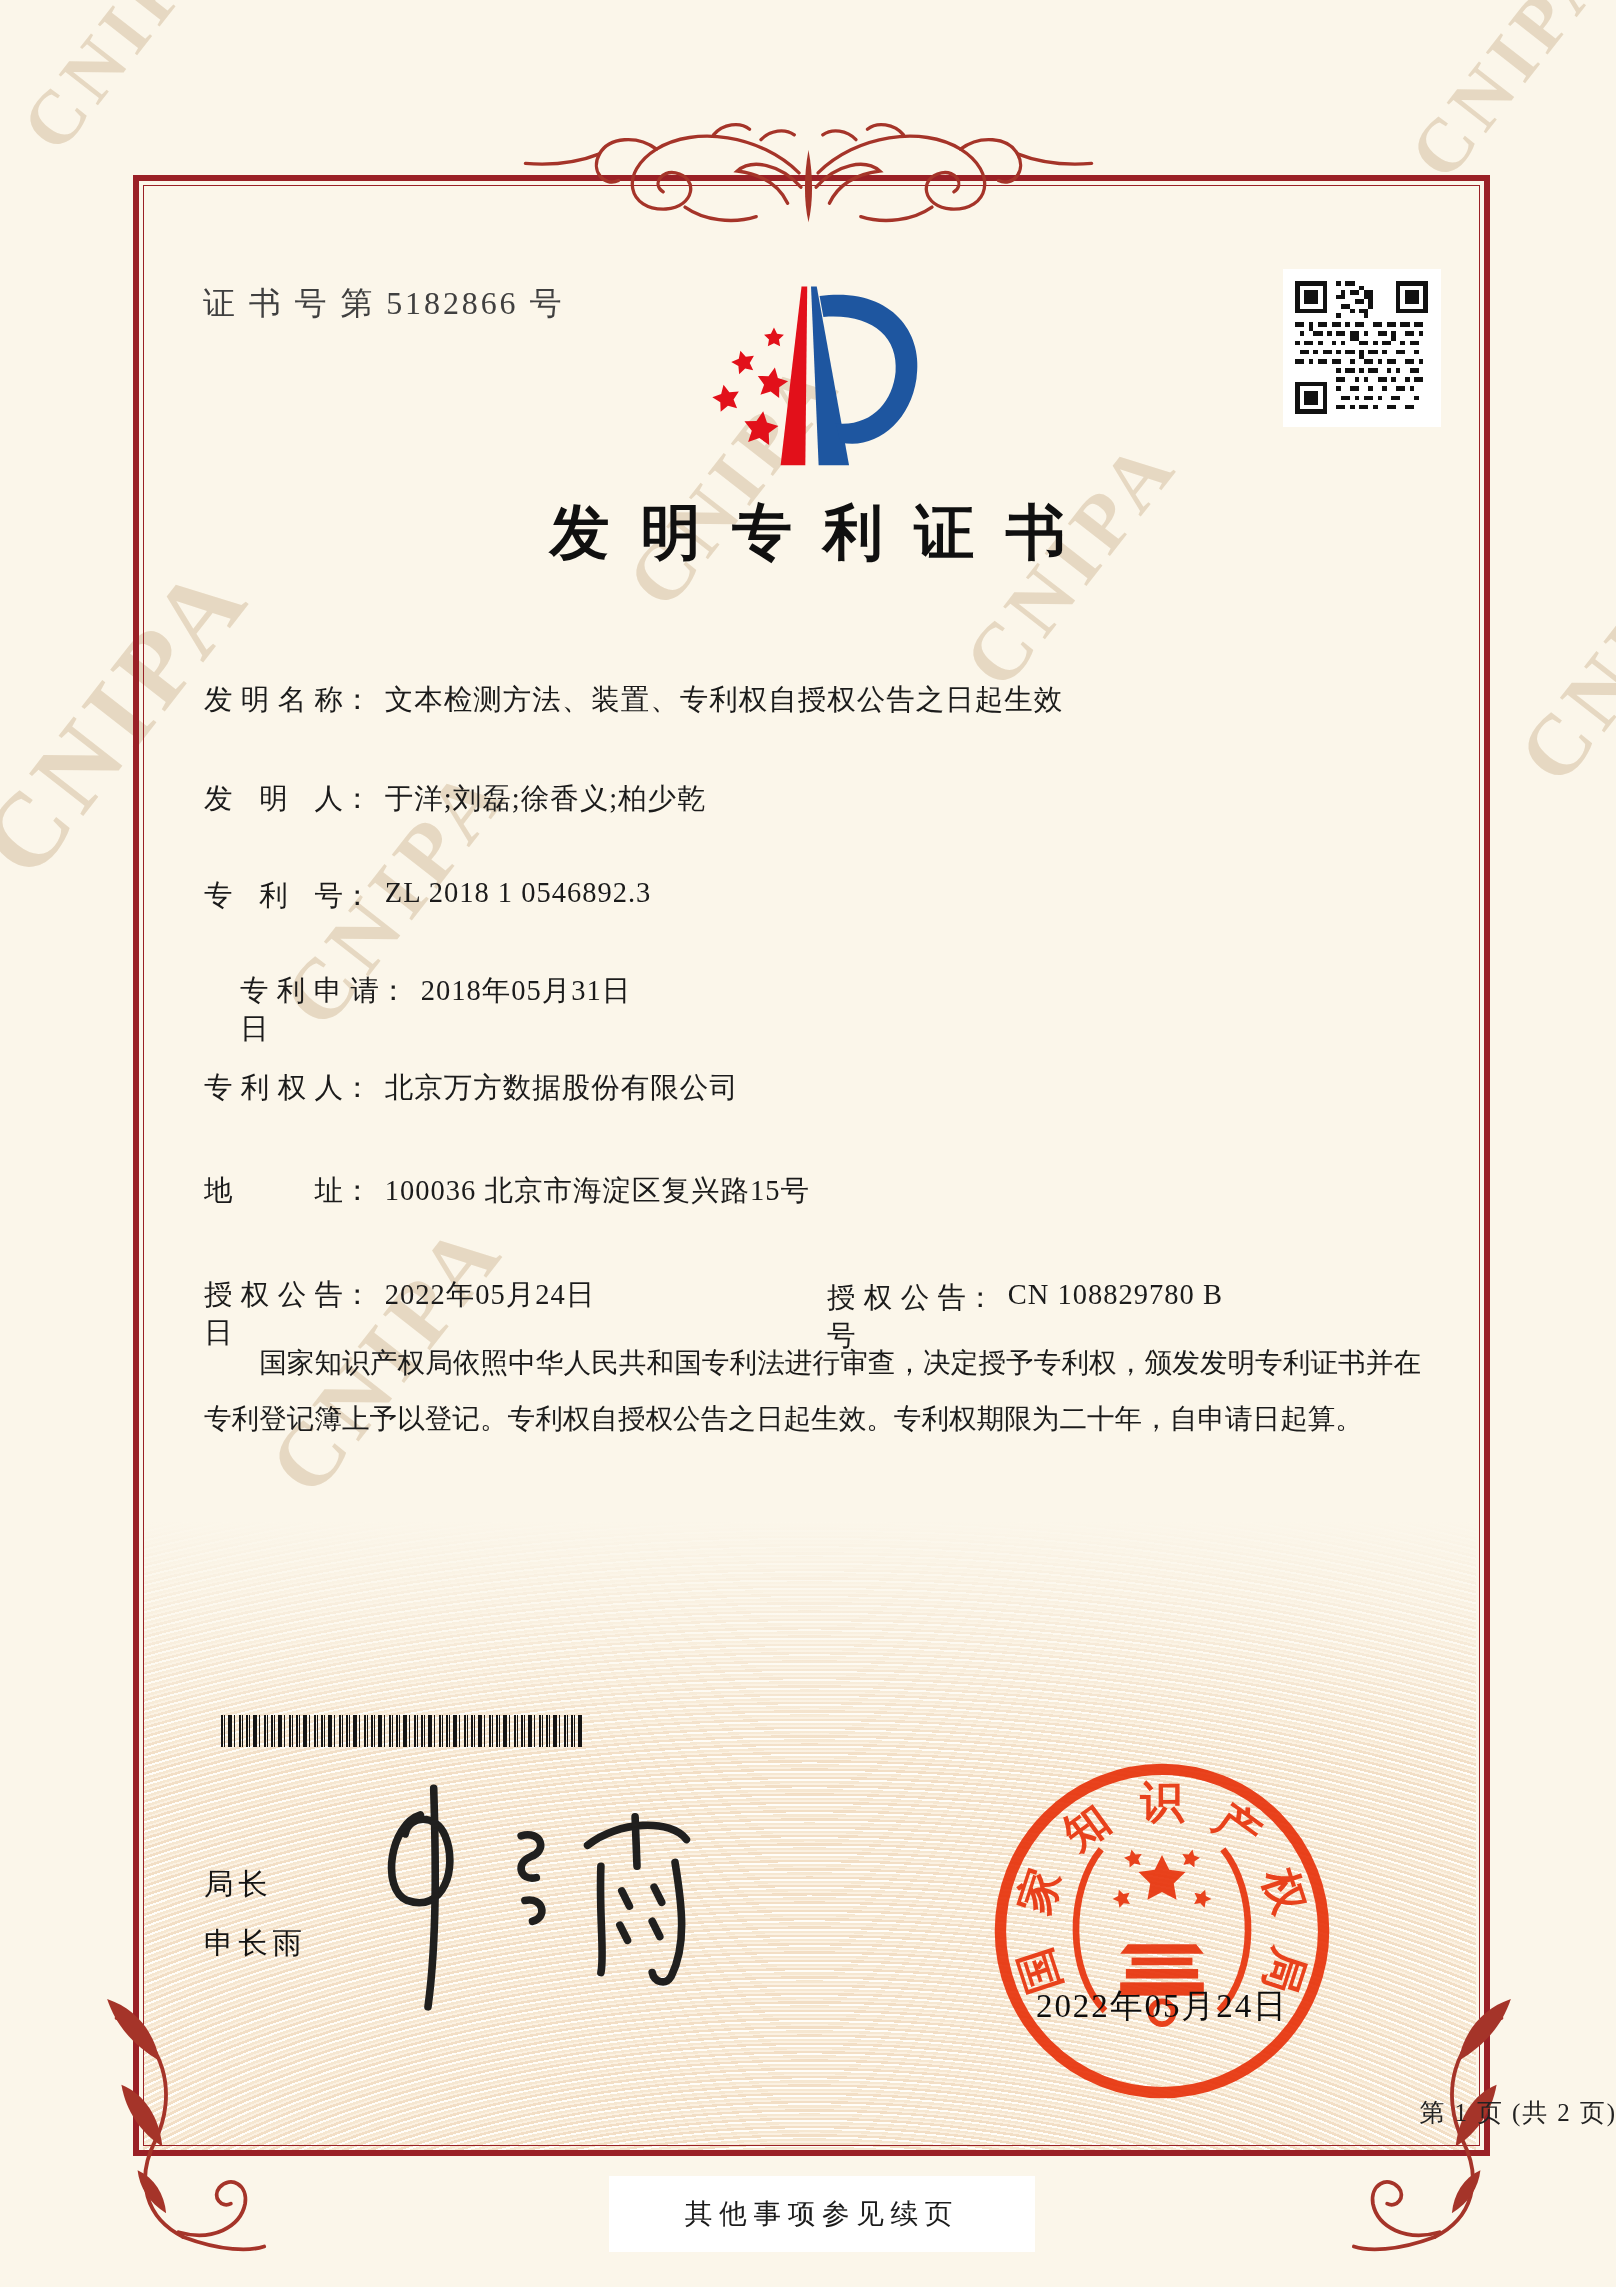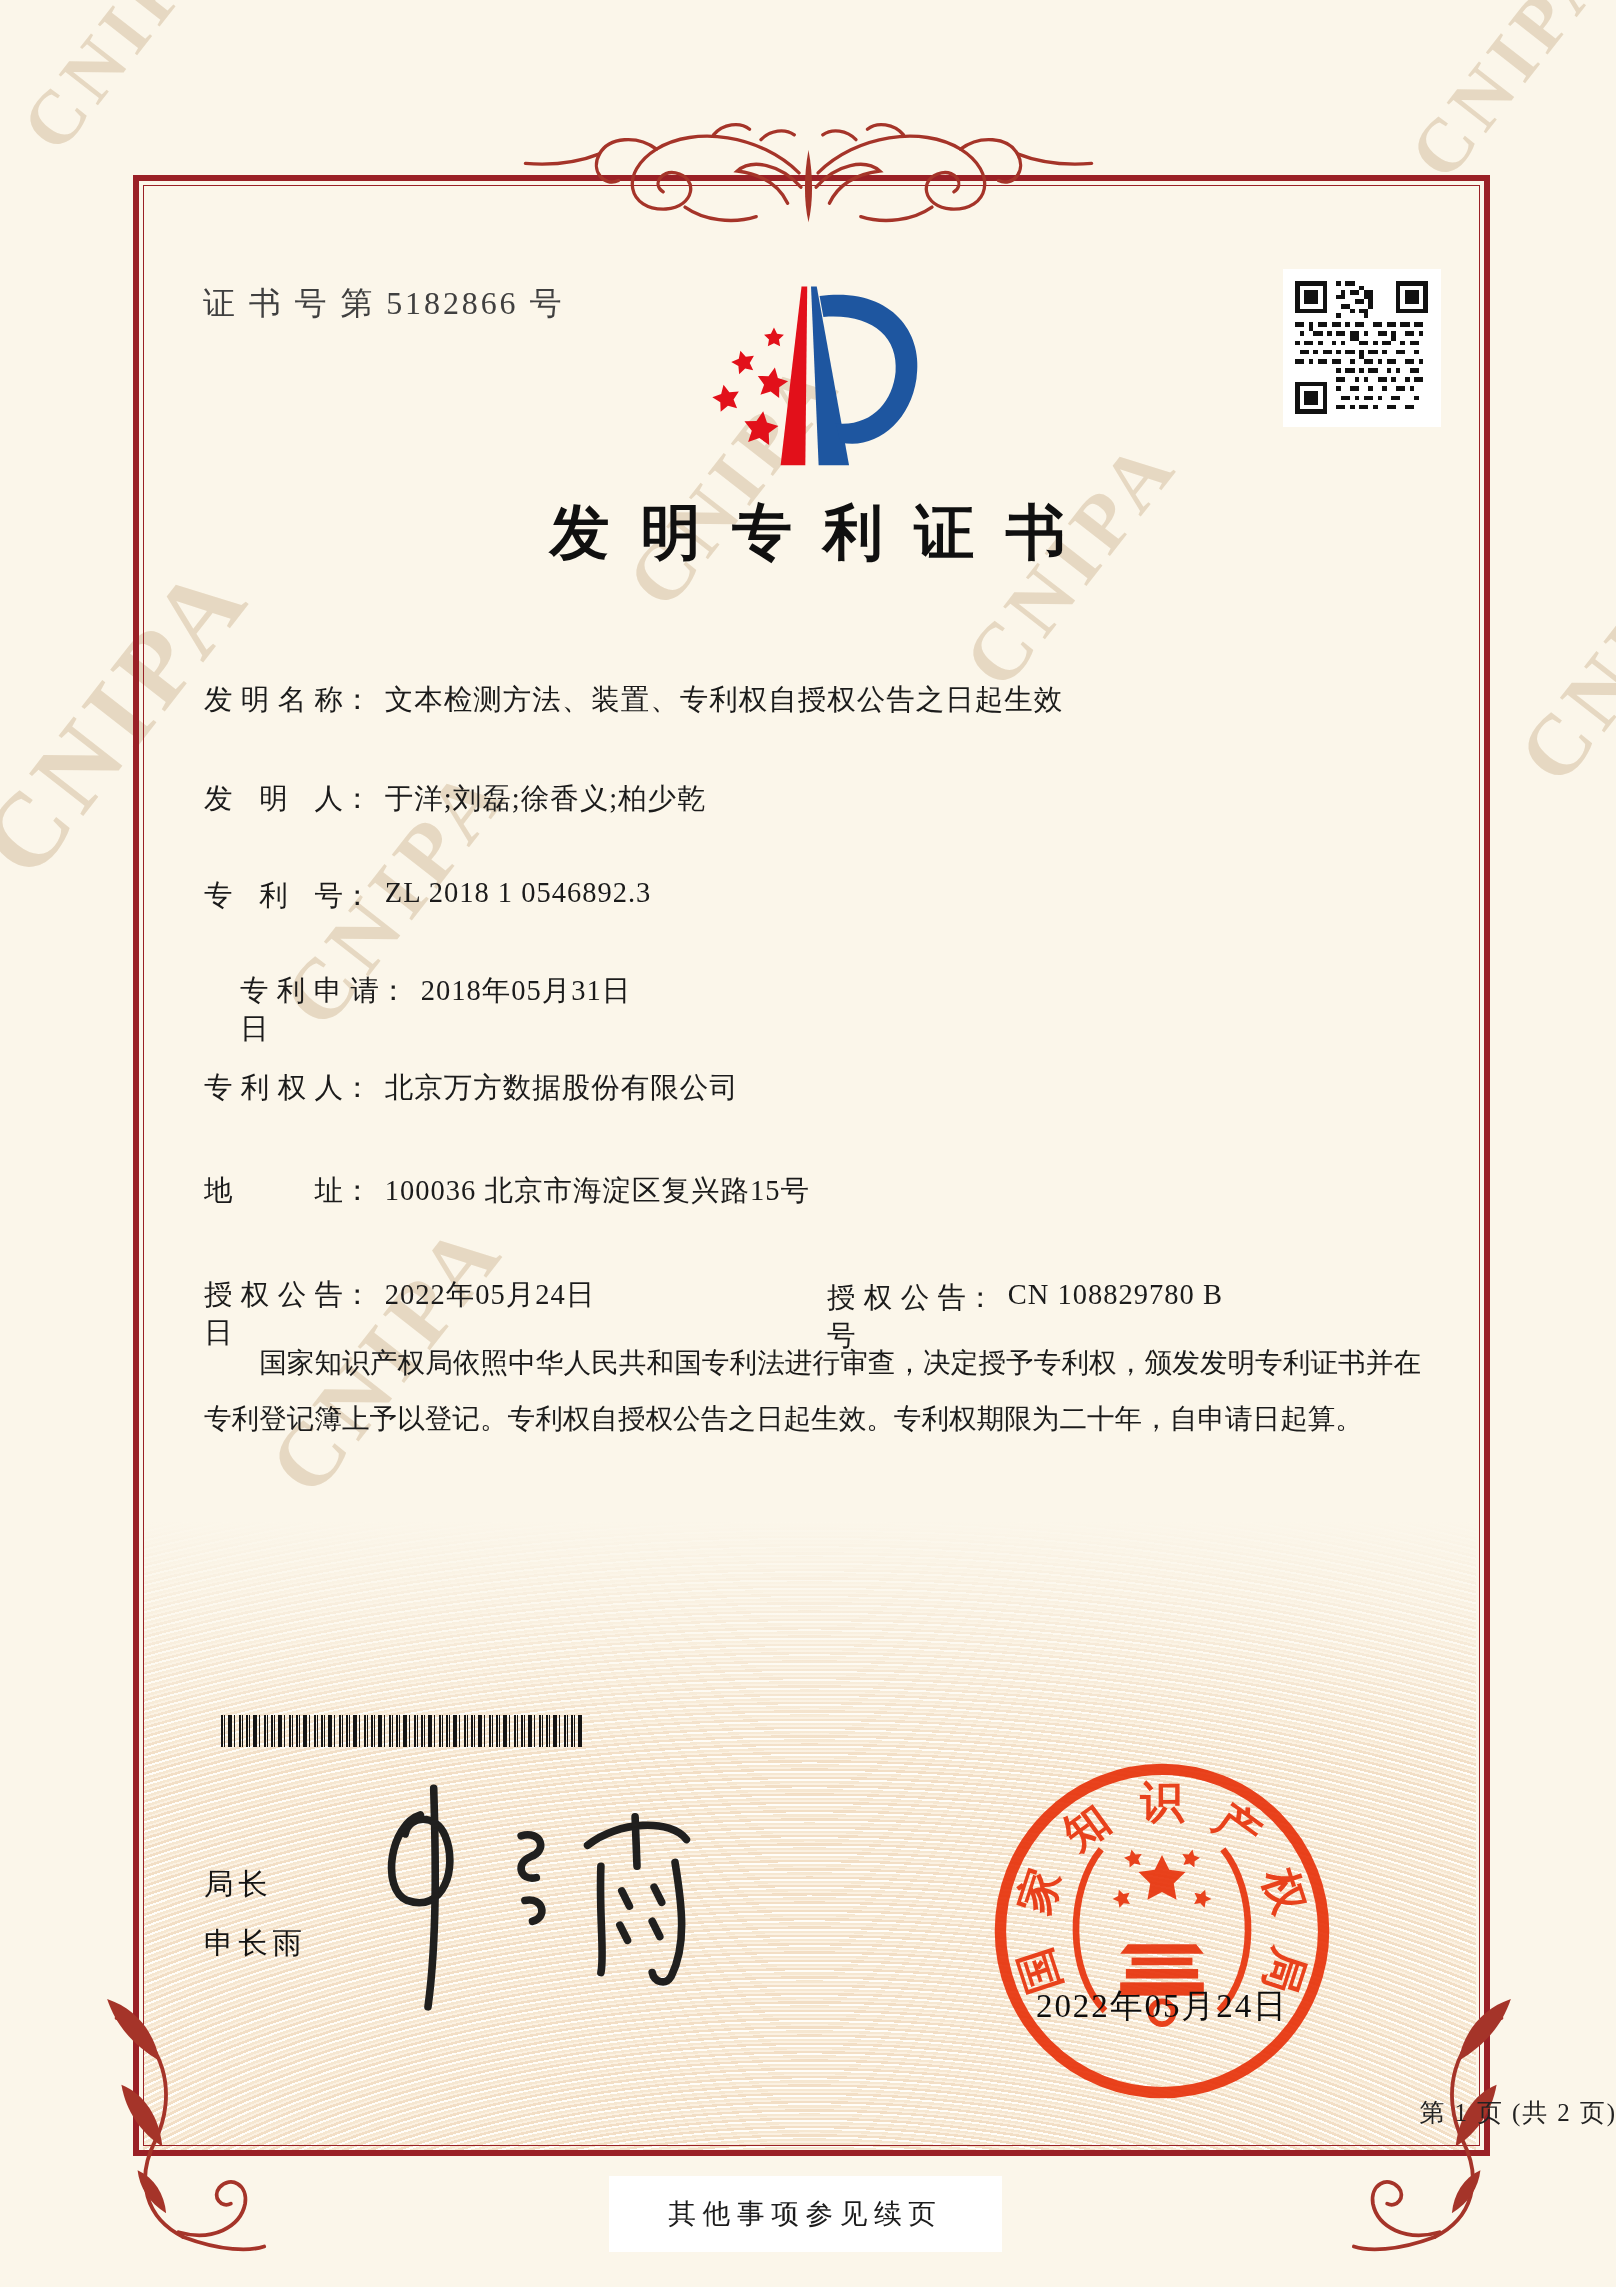--- a/index.html
+++ b/index.html
@@ -54,21 +54,21 @@
     letter-spacing:4.8px;line-height:59px;}
   .signature{position:absolute;left:352px;top:1775px;}
 
   .seal{position:absolute;left:989px;top:1758px;opacity:.93;}
   .sealdate{position:absolute;left:989px;top:1984px;width:346px;text-align:center;
     font-size:33px;color:#0d0d0d;letter-spacing:1.9px;}
 
   .pagenum{position:absolute;left:0;top:2096px;width:1617px;text-align:right;
     font-size:25px;color:#222;letter-spacing:1.9px;}
 
-  .footnote{position:absolute;left:609px;top:2176px;width:393px;height:76px;background:#ffffff;
+  .footnote{position:absolute;left:609px;top:2176px;width:426px;height:76px;background:#ffffff;
     text-align:center;line-height:76px;font-size:27.6px;color:#1b1b1b;letter-spacing:6.7px;}
 </style>
 </head>
 <body>
 
 <div class="page">
 
   <div class="waveband"></div>
   <div class="wavefade"></div>
 

